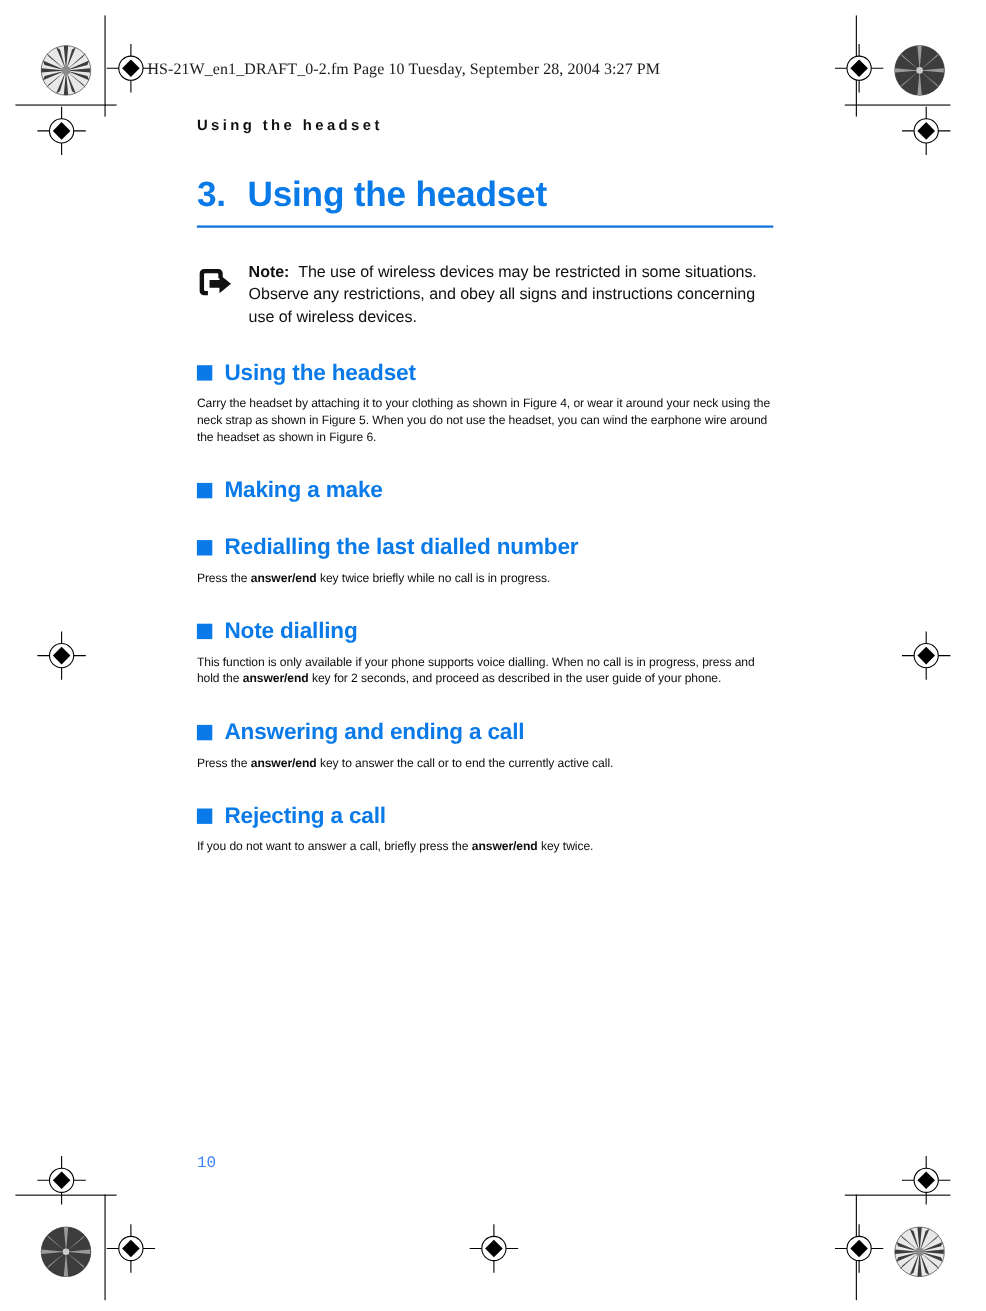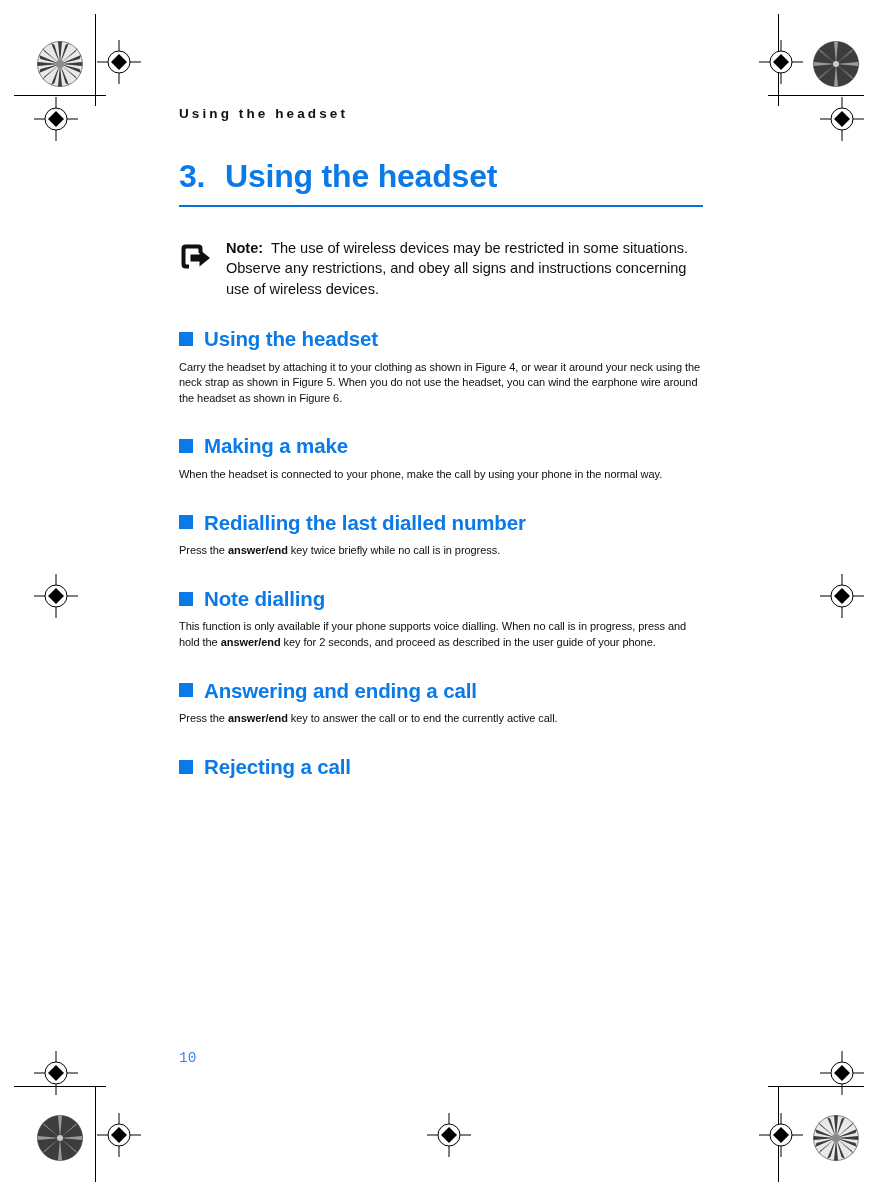--- a/index.html
+++ b/index.html
@@ -344,20 +344,21 @@
       <line x1="22" y1="-14" x2="22" y2="56" stroke="#000" stroke-width="1"></line>
       <line x1="-16" y1="22" x2="56" y2="22" stroke="#000" stroke-width="1"></line>
       <circle cx="22" cy="22" r="11" fill="#fff" stroke="#000" stroke-width="1"></circle>
       <path d="M22 14 L30 22 L22 30 L14 22 Z" fill="#000"></path>
     </svg>
   </div>
 </div>
 
 <div class="page">
 
+  <div class="fm-header">HS-21W_en1_DRAFT_0-2.fm  Page 10  Tuesday, September 28, 2004  3:27 PM</div>
 
   <div class="content">
 
     <div class="running-head">Using the headset</div>
 
     <h1 class="chapter-title">
       <span class="chapter-num">3.</span>
       <span>Using the headset</span>
     </h1>
 
@@ -379,21 +380,20 @@
             <span class="section-bullet"></span>
             <span>Using the headset</span>
           </div>
           <p class="body"><span>Carry the headset by attaching it to your clothing as shown in Figure 4, or wear it around your neck using the neck strap as shown in Figure 5. When you do not use the headset, you can wind the earphone wire around the headset as shown in Figure 6.</span></p>
         </div>
         <div class="section">
           <div class="section-head">
             <span class="section-bullet"></span>
             <span>Making a make</span>
           </div>
-          <p class="body"><span>When the headset is connected to your phone, make the call by using your phone in the normal way.</span></p>
         </div>
         <div class="section">
           <div class="section-head">
             <span class="section-bullet"></span>
             <span>Redialling the last dialled number</span>
           </div>
           <p class="body"><span>Press the </span><b>answer/end</b><span> key twice briefly while no call is in progress.</span></p>
         </div>
         <div class="section">
           <div class="section-head">
@@ -407,20 +407,21 @@
             <span class="section-bullet"></span>
             <span>Answering and ending a call</span>
           </div>
           <p class="body"><span>Press the </span><b>answer/end</b><span> key to answer the call or to end the currently active call.</span></p>
         </div>
         <div class="section">
           <div class="section-head">
             <span class="section-bullet"></span>
             <span>Rejecting a call</span>
           </div>
+          <p class="body"><span>If you do not want to answer a call, briefly press the </span><b>answer/end</b><span> key twice.</span></p>
         </div>
       </div>
 
   </div>
 
   <div class="page-number">10</div>
 
 </div>
 
 </body></html>

